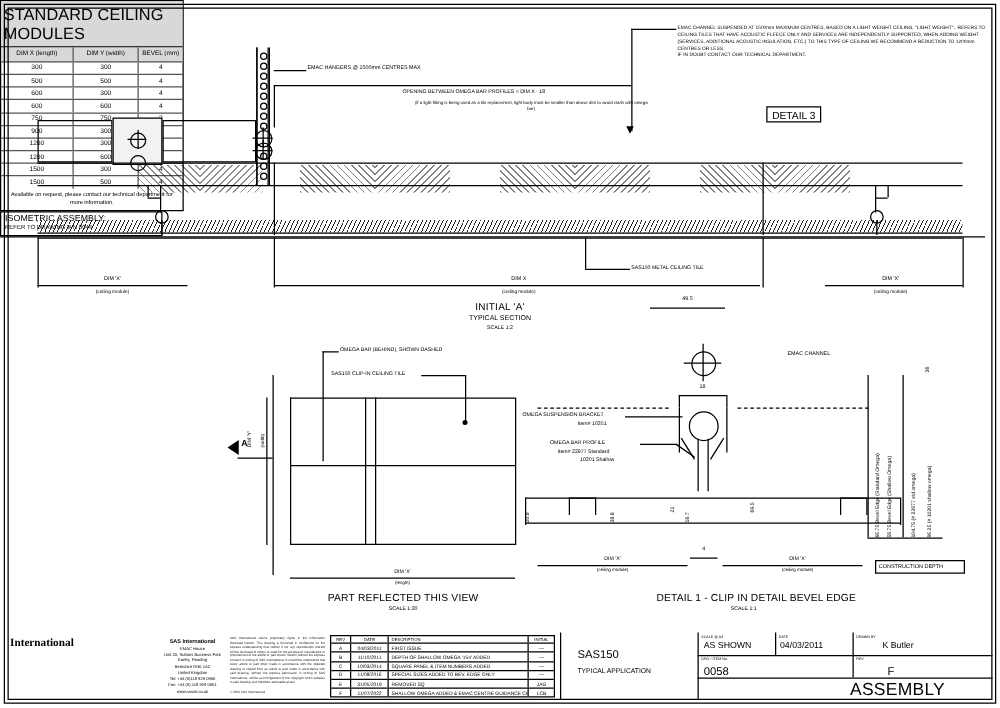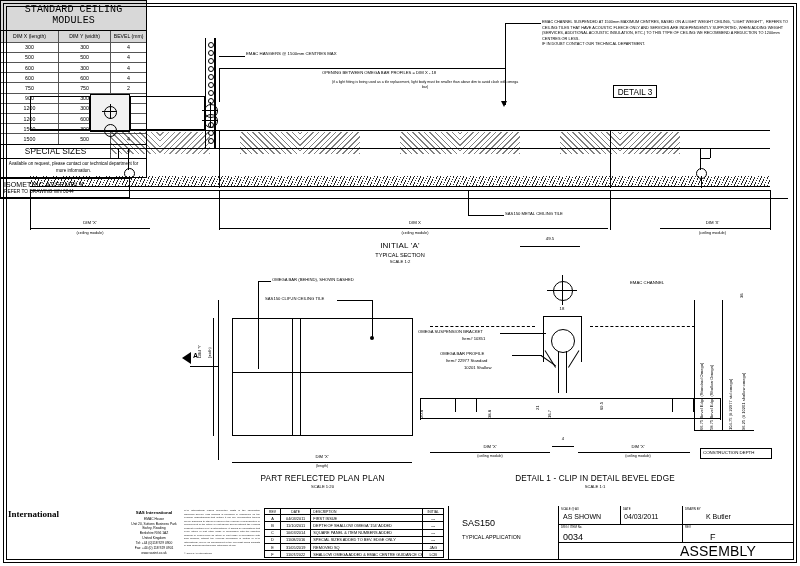--- a/index.html
+++ b/index.html
@@ -26,22 +26,22 @@
   #d1tag{left:613px;top:85px;width:44px;height:13px;border:0.8px solid #000;}
   #d1tag span{font-size:8.2px;display:block;text-align:center;line-height:13px;}
   
   #tbl{left:14px;top:267px;width:145px;border:0.8px solid #000;background:#fff;}
   #tbl .trow{display:flex;border-bottom:0.6px solid #555;}
   #tbl .trow:last-child{border-bottom:none;}
   #tbl .c{padding:1.6px 1px;font-size:5.3px;text-align:center;border-right:0.6px solid #555;
           box-sizing:border-box;}
   #tbl .c:last-child{border-right:none;}
   #tbl .c1{width:40%;}#tbl .c2{width:36%;}#tbl .c3{width:24%;}
-  #tbl .title{padding:2.5px 2px;font-size:10px;text-align:center;letter-spacing:.1px;
-              border-bottom:0.8px solid #000;line-height:1.18;font-family:Liberation Mono, monospace;}
+  #tbl .title{padding:2.5px 2px;font-size:13px;text-align:left;letter-spacing:.1px;
+              border-bottom:0.8px solid #000;line-height:1.18;}
   #tbl .hdr .c{font-size:5.1px;padding:2.5px 1px;line-height:1.2;}
   #tbl .spec{display:flex;border-top:0.8px solid #000;border-bottom:0.8px solid #000;}
   #tbl .spec .s1{width:76%;font-size:8.2px;text-align:center;padding:2.2px 0;
                  border-right:0.6px solid #555;box-sizing:border-box;letter-spacing:.1px;}
   #tbl .spec .s2{width:24%;font-size:5.3px;text-align:center;padding:3px 0;box-sizing:border-box;}
   #tbl .foot{font-size:4.5px;text-align:center;padding:2.5px 4px;line-height:1.4;}
   
   #iso{left:14px;top:478px;width:130px;height:20px;border:0.8px solid #000;padding:2px 3px;
        box-sizing:border-box;}
   #iso .a{font-size:7px;letter-spacing:.1px;}
@@ -253,24 +253,20 @@
           <div class="c c1">1500</div>
           <div class="c c2">300</div>
           <div class="c c3">4</div>
         </div>
         <div class="trow">
           <div class="c c1">1500</div>
           <div class="c c2">500</div>
           <div class="c c3">4</div>
         </div>
       </div>
-    <div class="spec">
-      <div class="s1">SPECIAL SIZES</div>
-      <div class="s2">4</div>
-    </div>
     <div class="foot">Available on request, please contact our technical department for more information.</div>
   </div>
 
   <div id="iso">
     <div class="a">ISOMETRIC ASSEMBLY:</div>
     <div class="b">REFER TO DRAWING WN 0044</div>
   </div>
 
   <div class="t" style="left:272px;top:278px;font-size:4.2px;">OMEGA BAR (BEHIND), SHOWN DASHED</div>
   <div class="ln hl" style="left:258px;top:281px;width:13px;"></div>
@@ -293,21 +289,21 @@
   <div class="ln hl" style="left:190px;top:366px;width:28px;height:1.4px;"></div>
   <div class="ln vl" style="left:218px;top:300px;height:160px;"></div>
 
   <div class="ln vl" style="left:213px;top:318px;height:118px;"></div>
   <div class="t" style="left:198px;top:358px;font-size:4.2px;transform:rotate(-90deg);transform-origin:left top;">DIM 'Y'</div>
   <div class="t" style="left:208px;top:358px;font-size:3.6px;transform:rotate(-90deg);transform-origin:left top;">(width)</div>
   <div class="ln hl" style="left:232px;top:462px;width:180px;"></div>
   <div class="t ctr" style="left:262px;top:455px;width:120px;font-size:4.2px;">DIM 'X'</div>
   <div class="t ctr" style="left:262px;top:464px;width:120px;font-size:3.6px;">(length)</div>
 
-  <div class="t ctr" style="left:240px;top:474px;width:165px;font-size:8.2px;letter-spacing:.2px;">PART REFLECTED PLAN PLAN</div>
+  <div class="t ctr" style="left:240px;top:474px;width:165px;font-size:8.2px;letter-spacing:.2px;">PART REFLECTED THIS VIEW</div>
   <div class="t ctr" style="left:240px;top:485px;width:165px;font-size:4.2px;">SCALE 1:20</div>
 
   <div class="t ctr" style="left:520px;top:237px;width:60px;font-size:4.3px;">49.5</div>
   <div class="ln hl" style="left:520px;top:246px;width:60px;"></div>
 
   <div class="t" style="left:630px;top:281px;font-size:4.3px;">EMAC CHANNEL</div>
 
   <div class="t" style="left:418px;top:330px;font-size:4.2px;">OMEGA SUSPENSION BRACKET</div>
   <div class="t" style="left:462px;top:337px;font-size:4.2px;">Item# 10351</div>
   <div class="ln hl" style="left:500px;top:333px;width:46px;"></div>
@@ -368,21 +364,21 @@
 
   <div class="ln hl" style="left:430px;top:452px;width:120px;"></div>
   <div class="t ctr" style="left:440px;top:445px;width:100px;font-size:4.2px;">DIM 'X'</div>
   <div class="t ctr" style="left:440px;top:454px;width:100px;font-size:3.6px;">(ceiling module)</div>
   <div class="ln hl" style="left:578px;top:452px;width:112px;"></div>
   <div class="t ctr" style="left:588px;top:445px;width:100px;font-size:4.2px;">DIM 'X'</div>
   <div class="t ctr" style="left:588px;top:454px;width:100px;font-size:3.6px;">(ceiling module)</div>
   <div class="t ctr" style="left:548px;top:437px;width:30px;font-size:4.2px;">4</div>
   <div class="ln hl" style="left:552px;top:446px;width:22px;"></div>
 
-  <div class="t ctr" style="left:470px;top:474px;width:250px;font-size:8.2px;letter-spacing:.15px;">DETAIL 1 - CLIP IN DETAIL BEVEL EDGE</div>
+  <div class="t ctr" style="left:480px;top:474px;width:250px;font-size:8.2px;letter-spacing:.15px;">DETAIL 1 - CLIP IN DETAIL BEVEL EDGE</div>
   <div class="t ctr" style="left:470px;top:485px;width:250px;font-size:4.2px;">SCALE 1:1</div>
 
   <div id="tb"></div>
 
   <div id="sas">
     <div id="sasInt">International</div>
   </div>
 
   <div id="addr">
     <div class="n">SAS International</div>
@@ -459,21 +455,21 @@
     <div class="t val" style="left:115px;top:7px;">AS SHOWN</div>
     <div class="ln vl" style="left:172px;top:0;height:18px;"></div>
     <div class="t lbl" style="left:175px;top:2px;">DATE</div>
     <div class="t val" style="left:176px;top:7px;">04/03/2011</div>
     <div class="ln vl" style="left:234px;top:0;height:18px;"></div>
     <div class="t lbl" style="left:237px;top:2px;">DRAWN BY</div>
     <div class="t val" style="left:258px;top:7px;">K Butler</div>
 
     <div class="ln hl" style="left:110px;top:18px;width:236px;"></div>
     <div class="t lbl" style="left:113px;top:20px;">DRG / ITEM No.</div>
-    <div class="t val" style="left:115px;top:26px;font-size:9px;">0034</div>
+    <div class="t val" style="left:115px;top:26px;font-size:9px;">0058</div>
     <div class="t lbl" style="left:237px;top:20px;">REV</div>
     <div class="t val" style="left:262px;top:26px;font-size:9px;">F</div>
     <div class="ln vl" style="left:234px;top:18px;height:18px;"></div>
 
     <div class="ln hl" style="left:110px;top:36px;width:236px;"></div>
     <div class="t" style="left:232px;top:38px;font-size:14px;letter-spacing:.2px;">ASSEMBLY</div>
   </div>
 
 </div>
 

